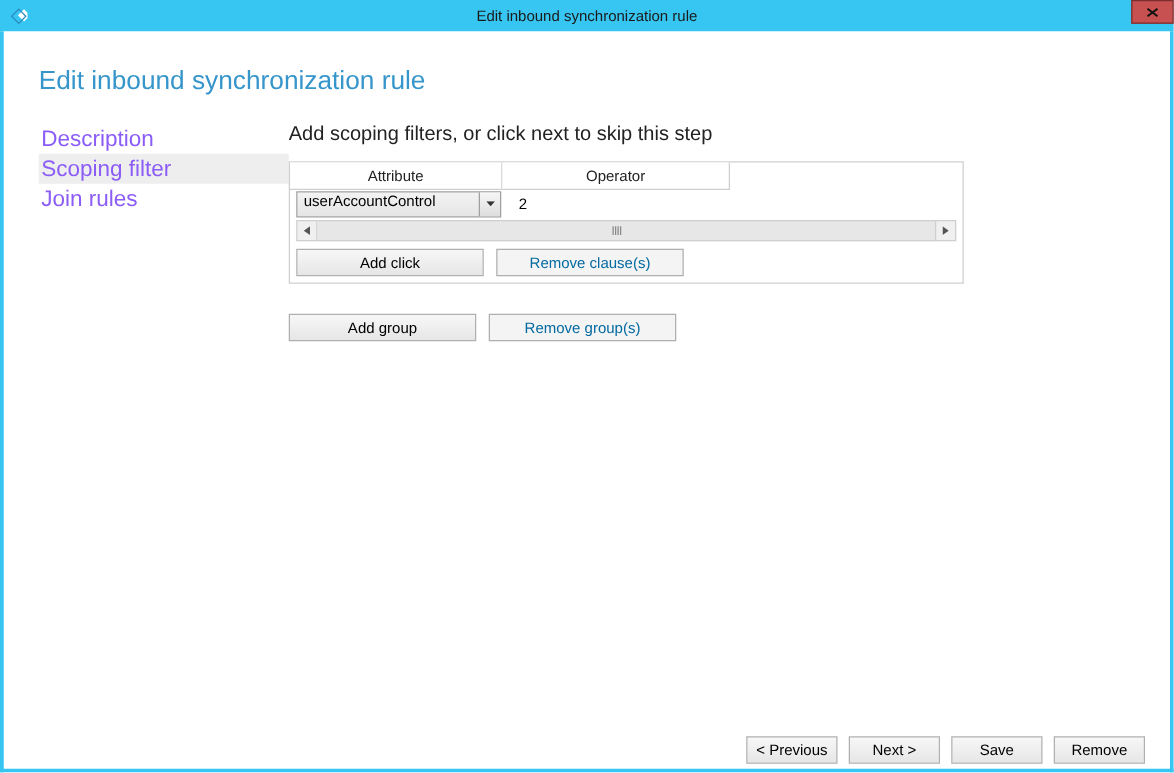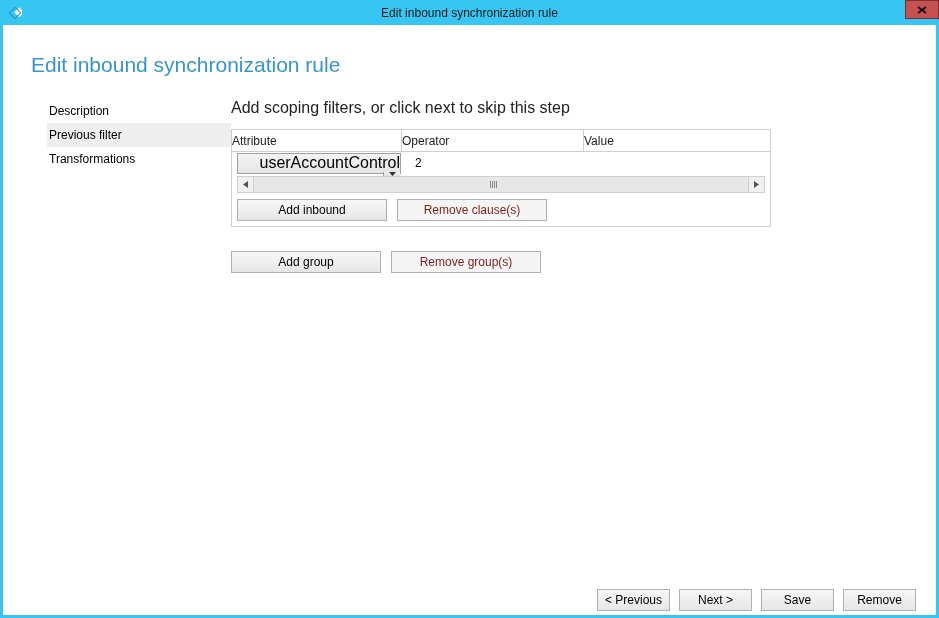--- a/index.html
+++ b/index.html
@@ -69,24 +69,23 @@
       gap: 0;
     }
     .sidebar {
       width: 200px;
       flex-shrink: 0;
     }
     .sidebar-item {
       height: 24px;
       line-height: 24px;
       padding-left: 2px;
-      font-size: 12px;
-      color: #000000;
+      font-size: 18px;
+      color: #8b5cf6;
       cursor: pointer;
-      margin-left: 16px;
     }
     .sidebar-item.selected {
       background: #eee;
     }
     .main {
       flex: 1;
       padding-left: 0;
     }
     .instruction {
       font-size: 16px;
@@ -100,21 +99,21 @@
       background: #fff;
     }
     .header-row {
       display: flex;
       height: 22px;
     }
     .header-cell {
       border: 1px solid #cfcfcf;
       border-top: none;
       border-left: none;
-      text-align: left;
+      text-align: center;
       line-height: 22px;
       font-size: 12px;
       color: #222;
       background: #fff;
     }
     .header-cell:first-child { border-left: none; }
     .col-attr { width: 170px; }
     .col-op   { width: 182px; }
     .col-val  { flex: 1; }
     .data-row {
@@ -122,25 +121,24 @@
       height: 22px;
       padding-left: 5px;
       gap: 12px;
       align-items: center;
     }
     .drop {
       height: 21px;
       background: linear-gradient(#f3f3f3, #e5e5e5);
       border: 1px solid #a0a0a0;
       display: flex;
-      align-items: flex-end;
-      font-size: 16px;
+      align-items: flex-start;
+      font-size: 12px;
       position: relative;
       cursor: pointer;
-      flex-direction: column;
     }
     .drop .drop-text { padding-left: 5px; flex:1; }
     .drop .drop-btn {
       width: 17px;
       height: 100%;
       border-left: 1px solid #a0a0a0;
       display: flex;
       align-items: center;
       justify-content: center;
       background: linear-gradient(#f6f6f6, #dedede);
@@ -197,21 +195,21 @@
       height: 22px;
       font-size: 12px;
       border: 1px solid #b0b0b0;
       background: linear-gradient(#f7f7f7, #e6e6e6);
       cursor: pointer;
       padding: 0;
     }
     .btn-wide { width: 150px; }
     .btn-std { width: 73px; }
     .btn[disabled] {
-      color: #7f1d1d;
+      color: #0369a1;
       cursor: default;
       background: #f4f4f4;
     }
     .group-row {
       display: flex;
       gap: 10px;
       margin-top: 24px;
     }
     .footer {
       position: absolute;
@@ -240,32 +238,31 @@
   </div>
 </div>
 
 <div class="window-border">
   <div class="content">
     <h1>Edit inbound synchronization rule</h1>
 
     <div class="layout">
       <div class="sidebar">
         <div class="sidebar-item"><span>Description</span></div>
-        <div class="sidebar-item selected"><span>Previous filter</span></div>
-        <div class="sidebar-item"><span>Transformations</span></div>
+        <div class="sidebar-item selected"><span>Scoping filter</span></div>
+        <div class="sidebar-item"><span>Join rules</span></div>
       </div>
 
       <div class="main">
         <div class="instruction">Add scoping filters, or click next to skip this step</div>
 
         <div class="filter-group">
           <div class="header-row">
             <div class="header-cell col-attr">Attribute</div>
             <div class="header-cell col-op">Operator</div>
-            <div class="header-cell col-val" style="border-right:none">Value</div>
           </div>
 
           <div class="data-row">
             <div class="drop drop-attr">
               <span class="drop-text">userAccountControl</span>
               <span class="drop-btn">
                 <svg width="7" height="4" viewBox="0 0 7 4">
                     <polygon points="0,0 7,0 3.5,4" fill="#333"></polygon>
                   </svg>
               </span>
@@ -288,21 +285,21 @@
                 </div>
             </div>
             <div class="hbtn">
               <svg width="5" height="7" viewBox="0 0 5 7">
                   <polygon points="0,0 0,7 5,3.5" fill="#555"></polygon>
                 </svg>
             </div>
           </div>
 
           <div class="clause-row">
-            <button class="btn btn-wide">Add inbound</button>
+            <button class="btn btn-wide">Add click</button>
             <button class="btn btn-wide" disabled="">Remove clause(s)</button>
           </div>
         </div>
 
         <div class="group-row">
           <button class="btn btn-wide">Add group</button>
           <button class="btn btn-wide" disabled="">Remove group(s)</button>
         </div>
       </div>
     </div>

